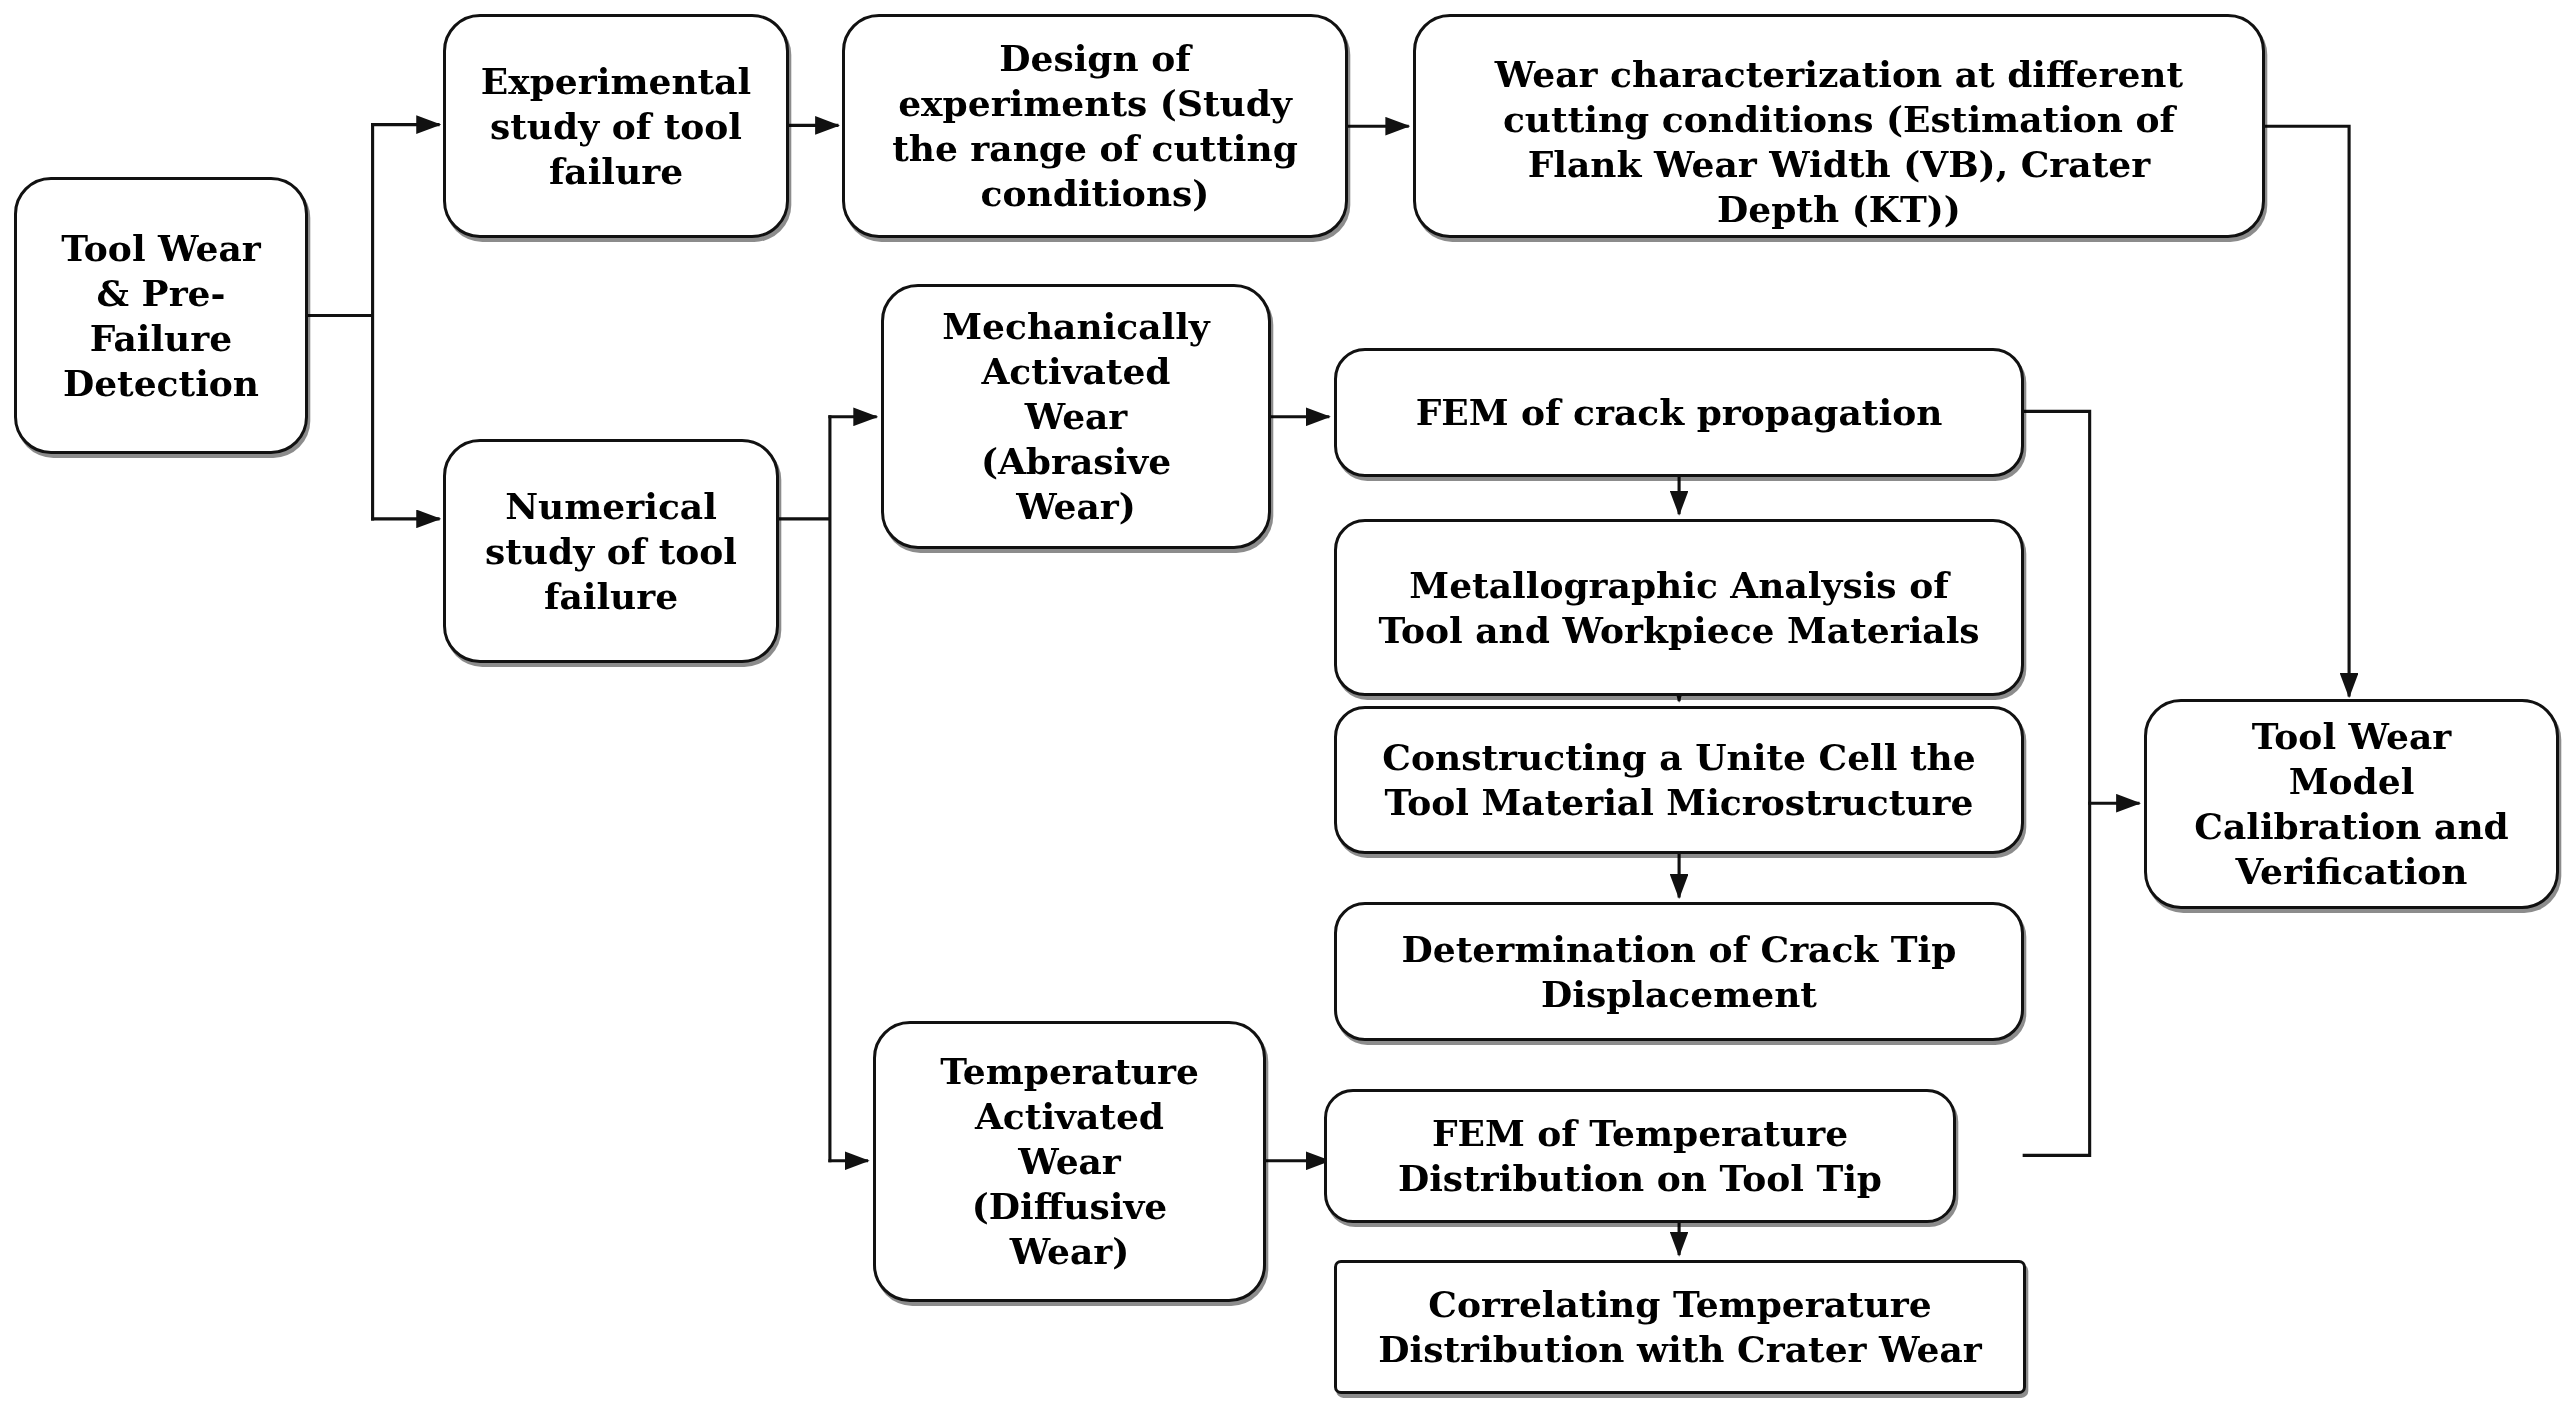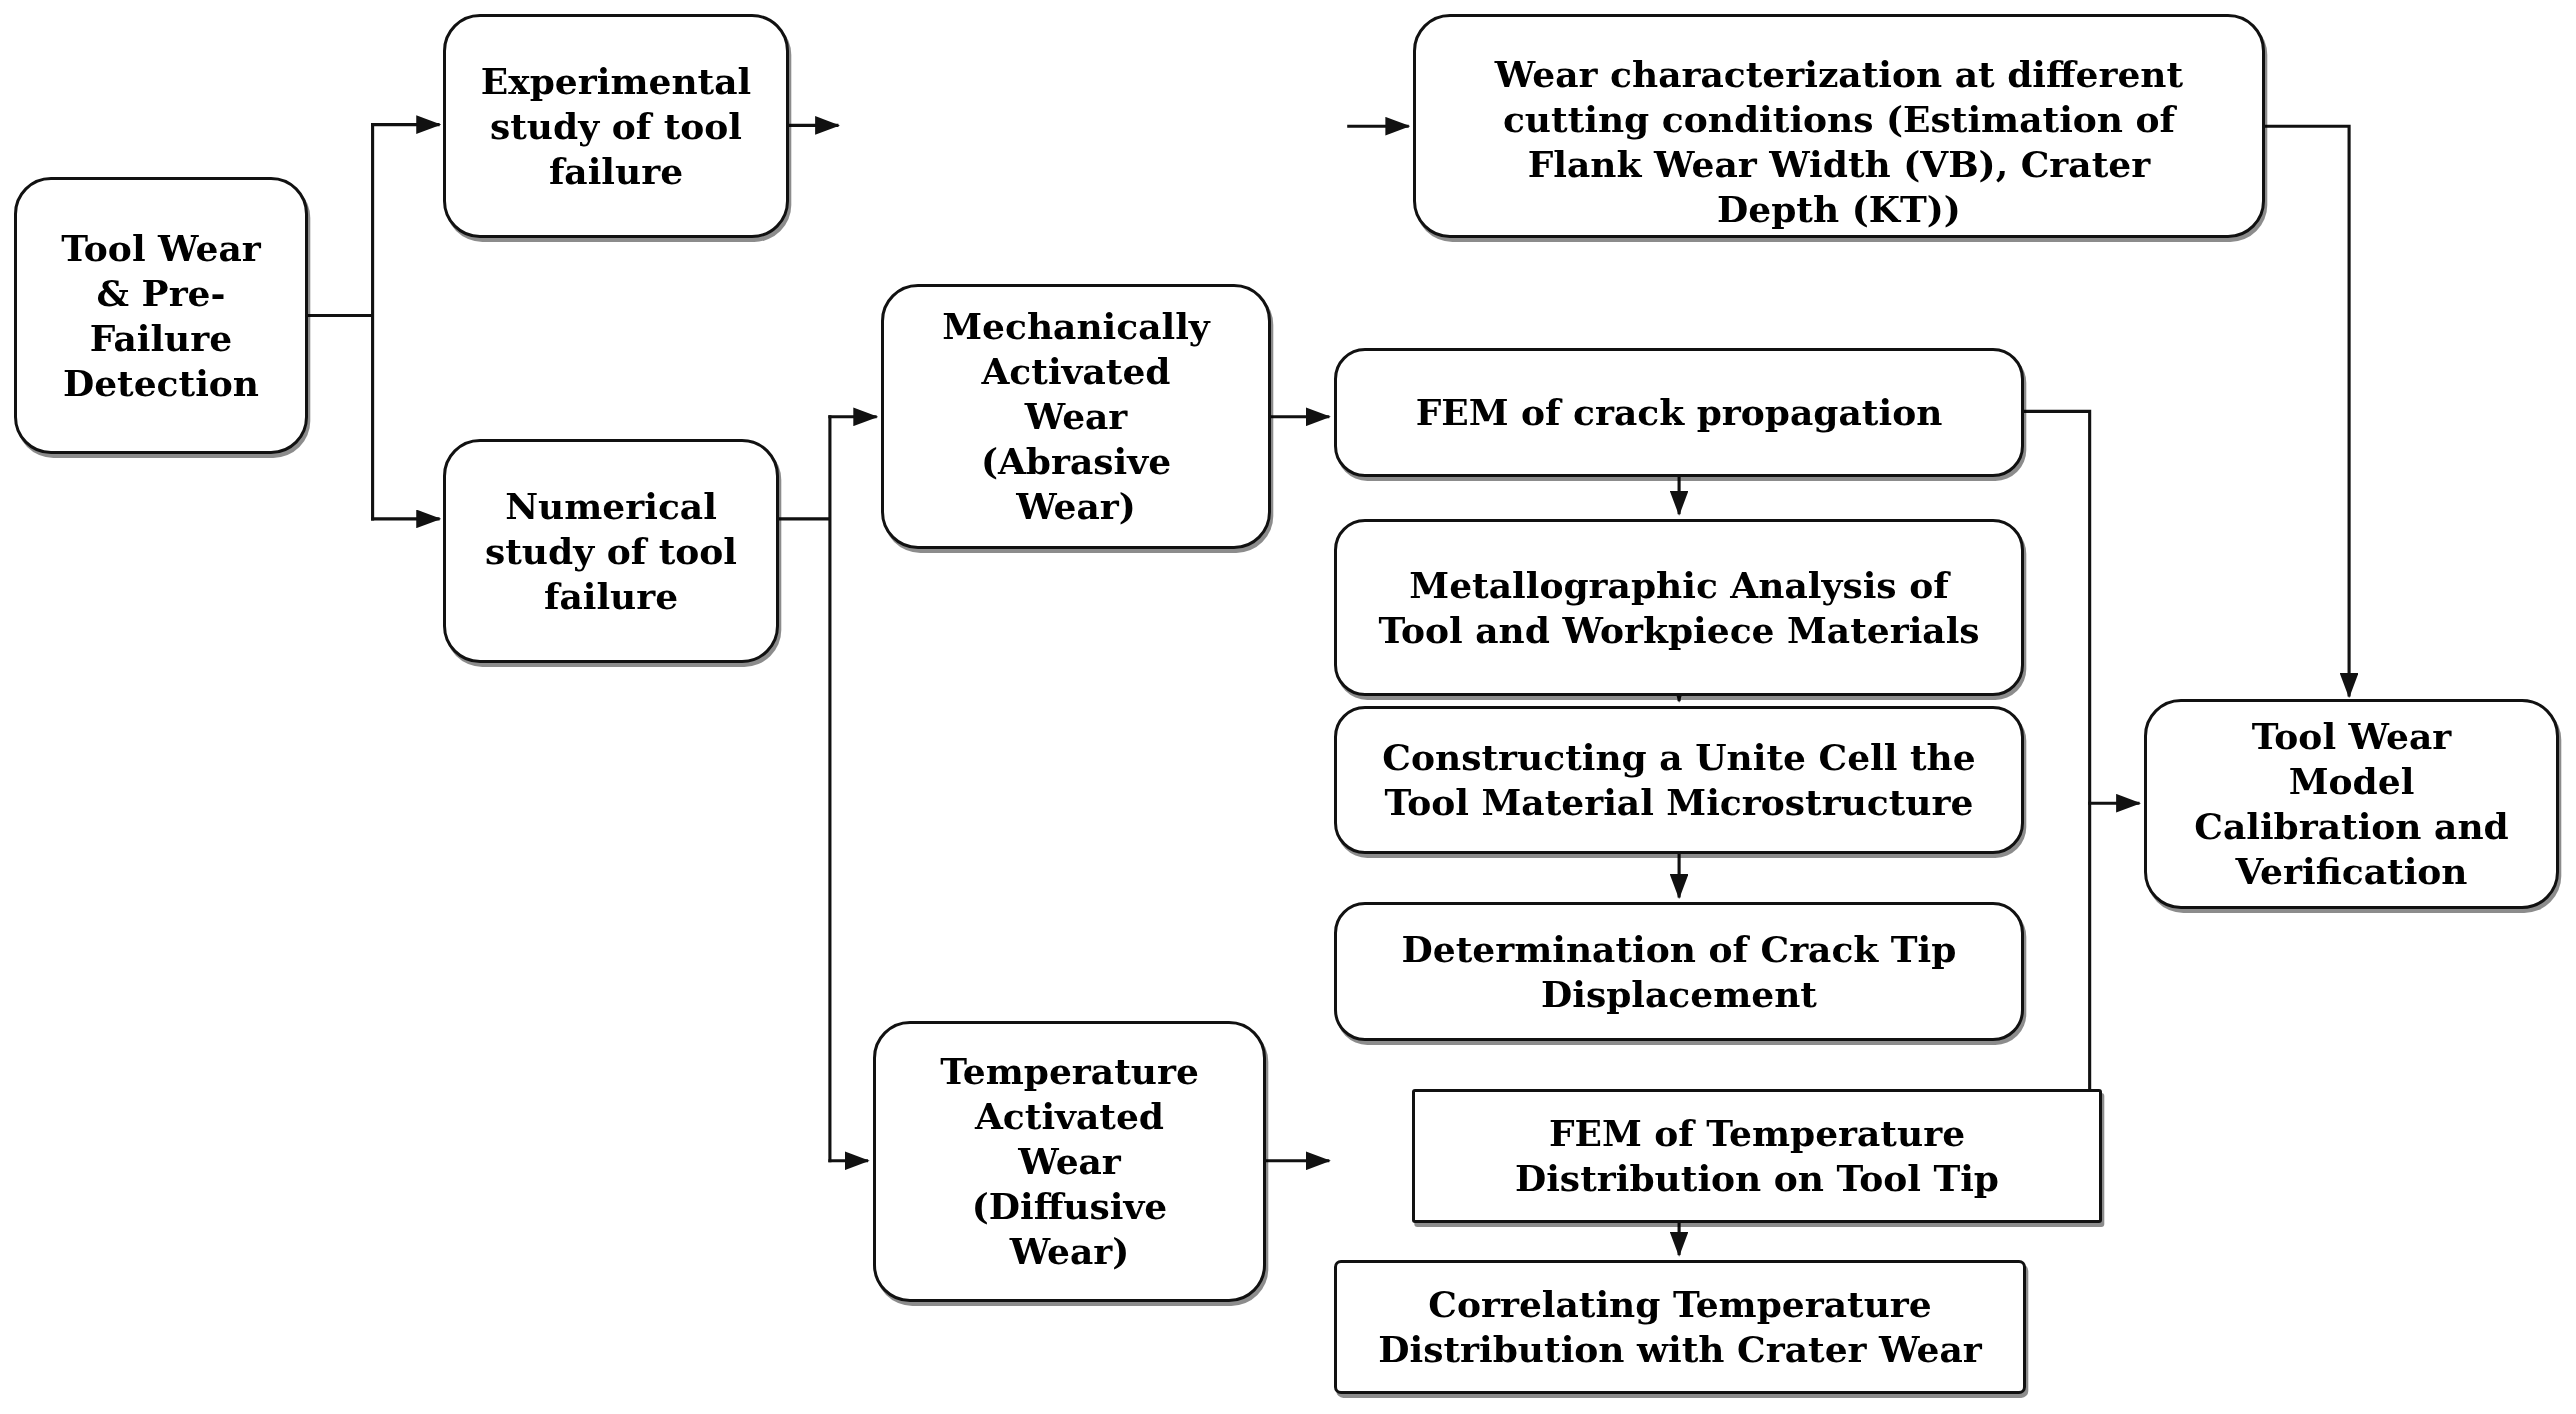--- a/index.html
+++ b/index.html
@@ -47,21 +47,21 @@
   #n-experimental-study    { left:443px;  top:14px;   width:346px;  height:224px; }
   #n-design-of-experiments { left:842px; top:14px;   width:506px;  height:224px; }
   #n-wear-characterization { left:1413px; top:14px;   width:852px; height:224px;align-items:flex-end; }
   #n-numerical-study       { left:443px;  top:407px;  width:336px;  height:224px;margin-top:32px; }
   #n-mechanically-activated{ left:881px; top:284px;  width:390px;  height:265px; }
   #n-fem-crack             { left:1334px; top:348px;  width:690px;  height:129px; border-radius:31px; }
   #n-metallographic        { left:1334px; top:519px;  width:690px;  height:177px; border-radius:31px; }
   #n-constructing          { left:1334px; top:706px;  width:690px;  height:148px; border-radius:31px; }
   #n-determination         { left:1334px; top:902px; width:690px;  height:139px; border-radius:31px; }
   #n-temperature-activated { left:873px; top:1021px; width:393px;  height:281px; }
-  #n-fem-temperature       { left:1412px; top:1089px; width:690px;  height:134px; border-radius:3px; }
+  #n-fem-temperature       { left:1324px; top:1089px; width:632px;  height:134px; border-radius:29px; }
   #n-correlating           { left:1334px; top:1260px; width:692px;  height:134px; border-radius:7px; }
   #n-tool-wear-model       { left:2144px; top:699px;  width:415px;  height:210px; }
   .edge {
     stroke: #111111;
     stroke-width: 4;
     fill: none;
     stroke-linecap: square;
   }
 </style>
 </head>
@@ -106,20 +106,26 @@
 Failure
 Detection</span>
   </div>
 
   <div class="node" id="n-experimental-study">
     <span class="label">Experimental
 study of tool
 failure</span>
   </div>
 
+  <div class="node" id="n-design-of-experiments">
+    <span class="label">Design of
+experiments (Study
+the range of cutting
+conditions)</span>
+  </div>
 
   <div class="node" id="n-wear-characterization">
     <span class="label">Wear characterization at different
 cutting conditions (Estimation of
 Flank Wear Width (VB), Crater
 Depth (KT))</span>
   </div>
 
   <div class="node" id="n-numerical-study">
     <span class="label">Numerical

